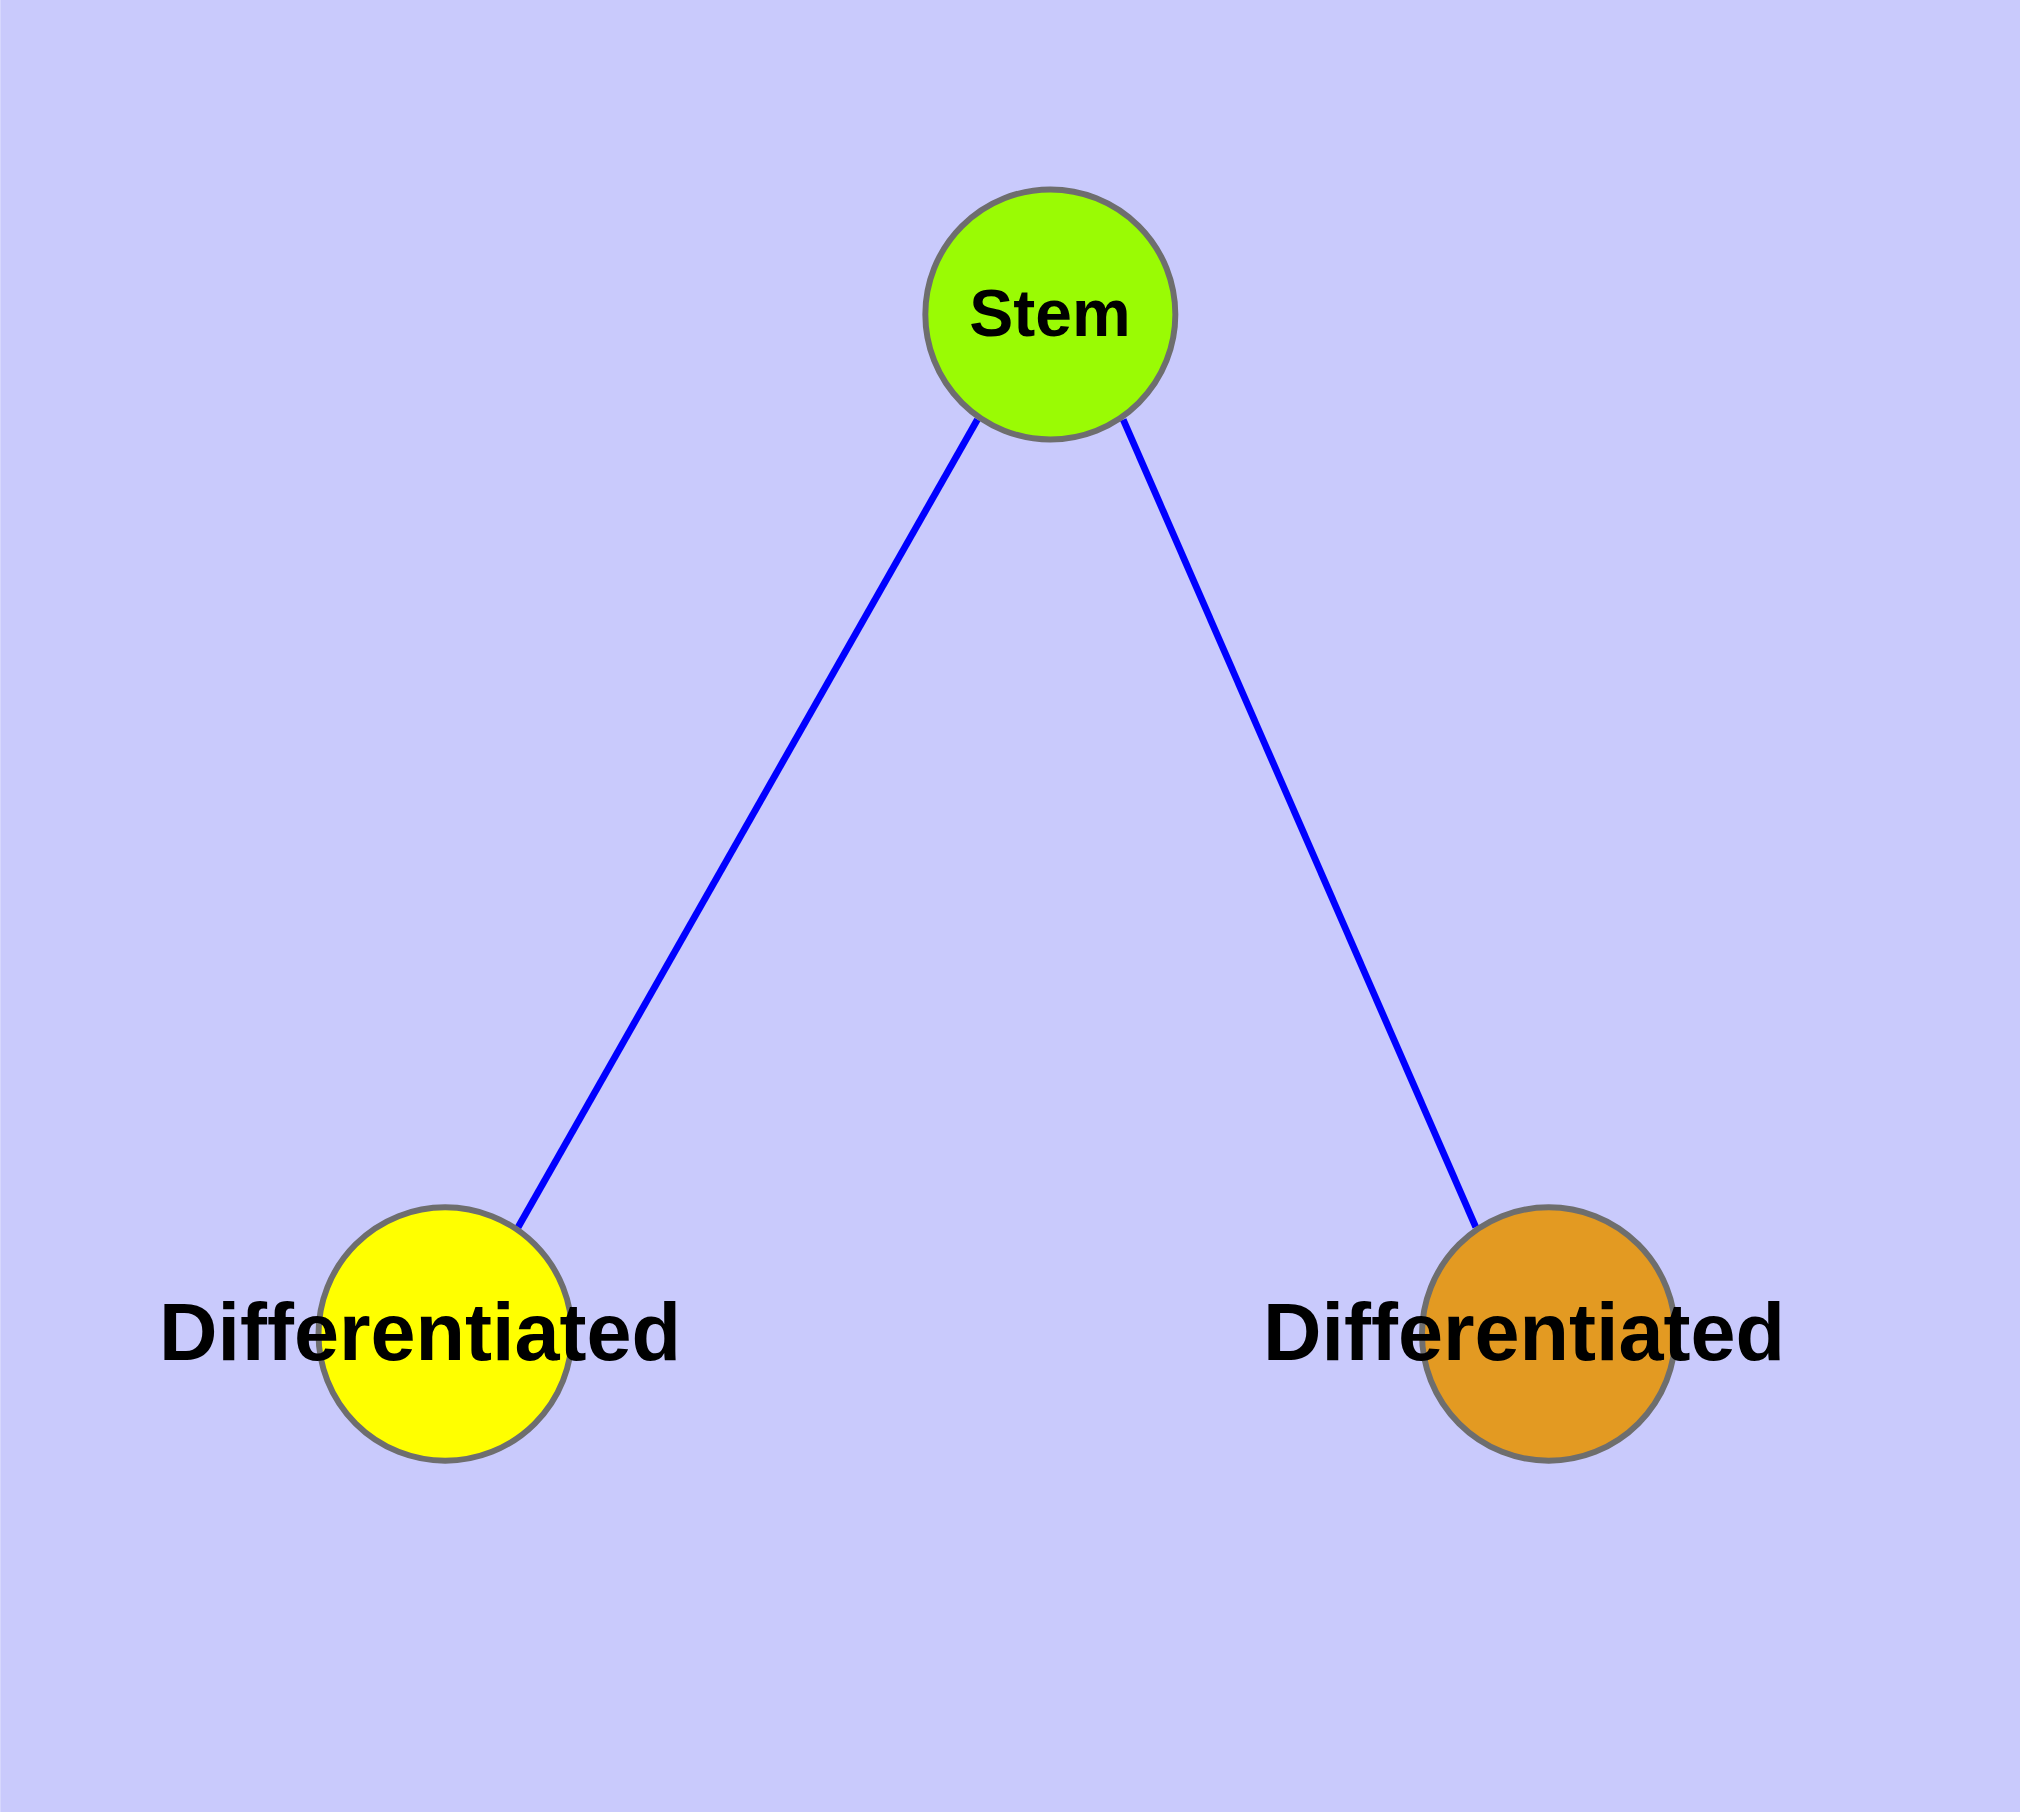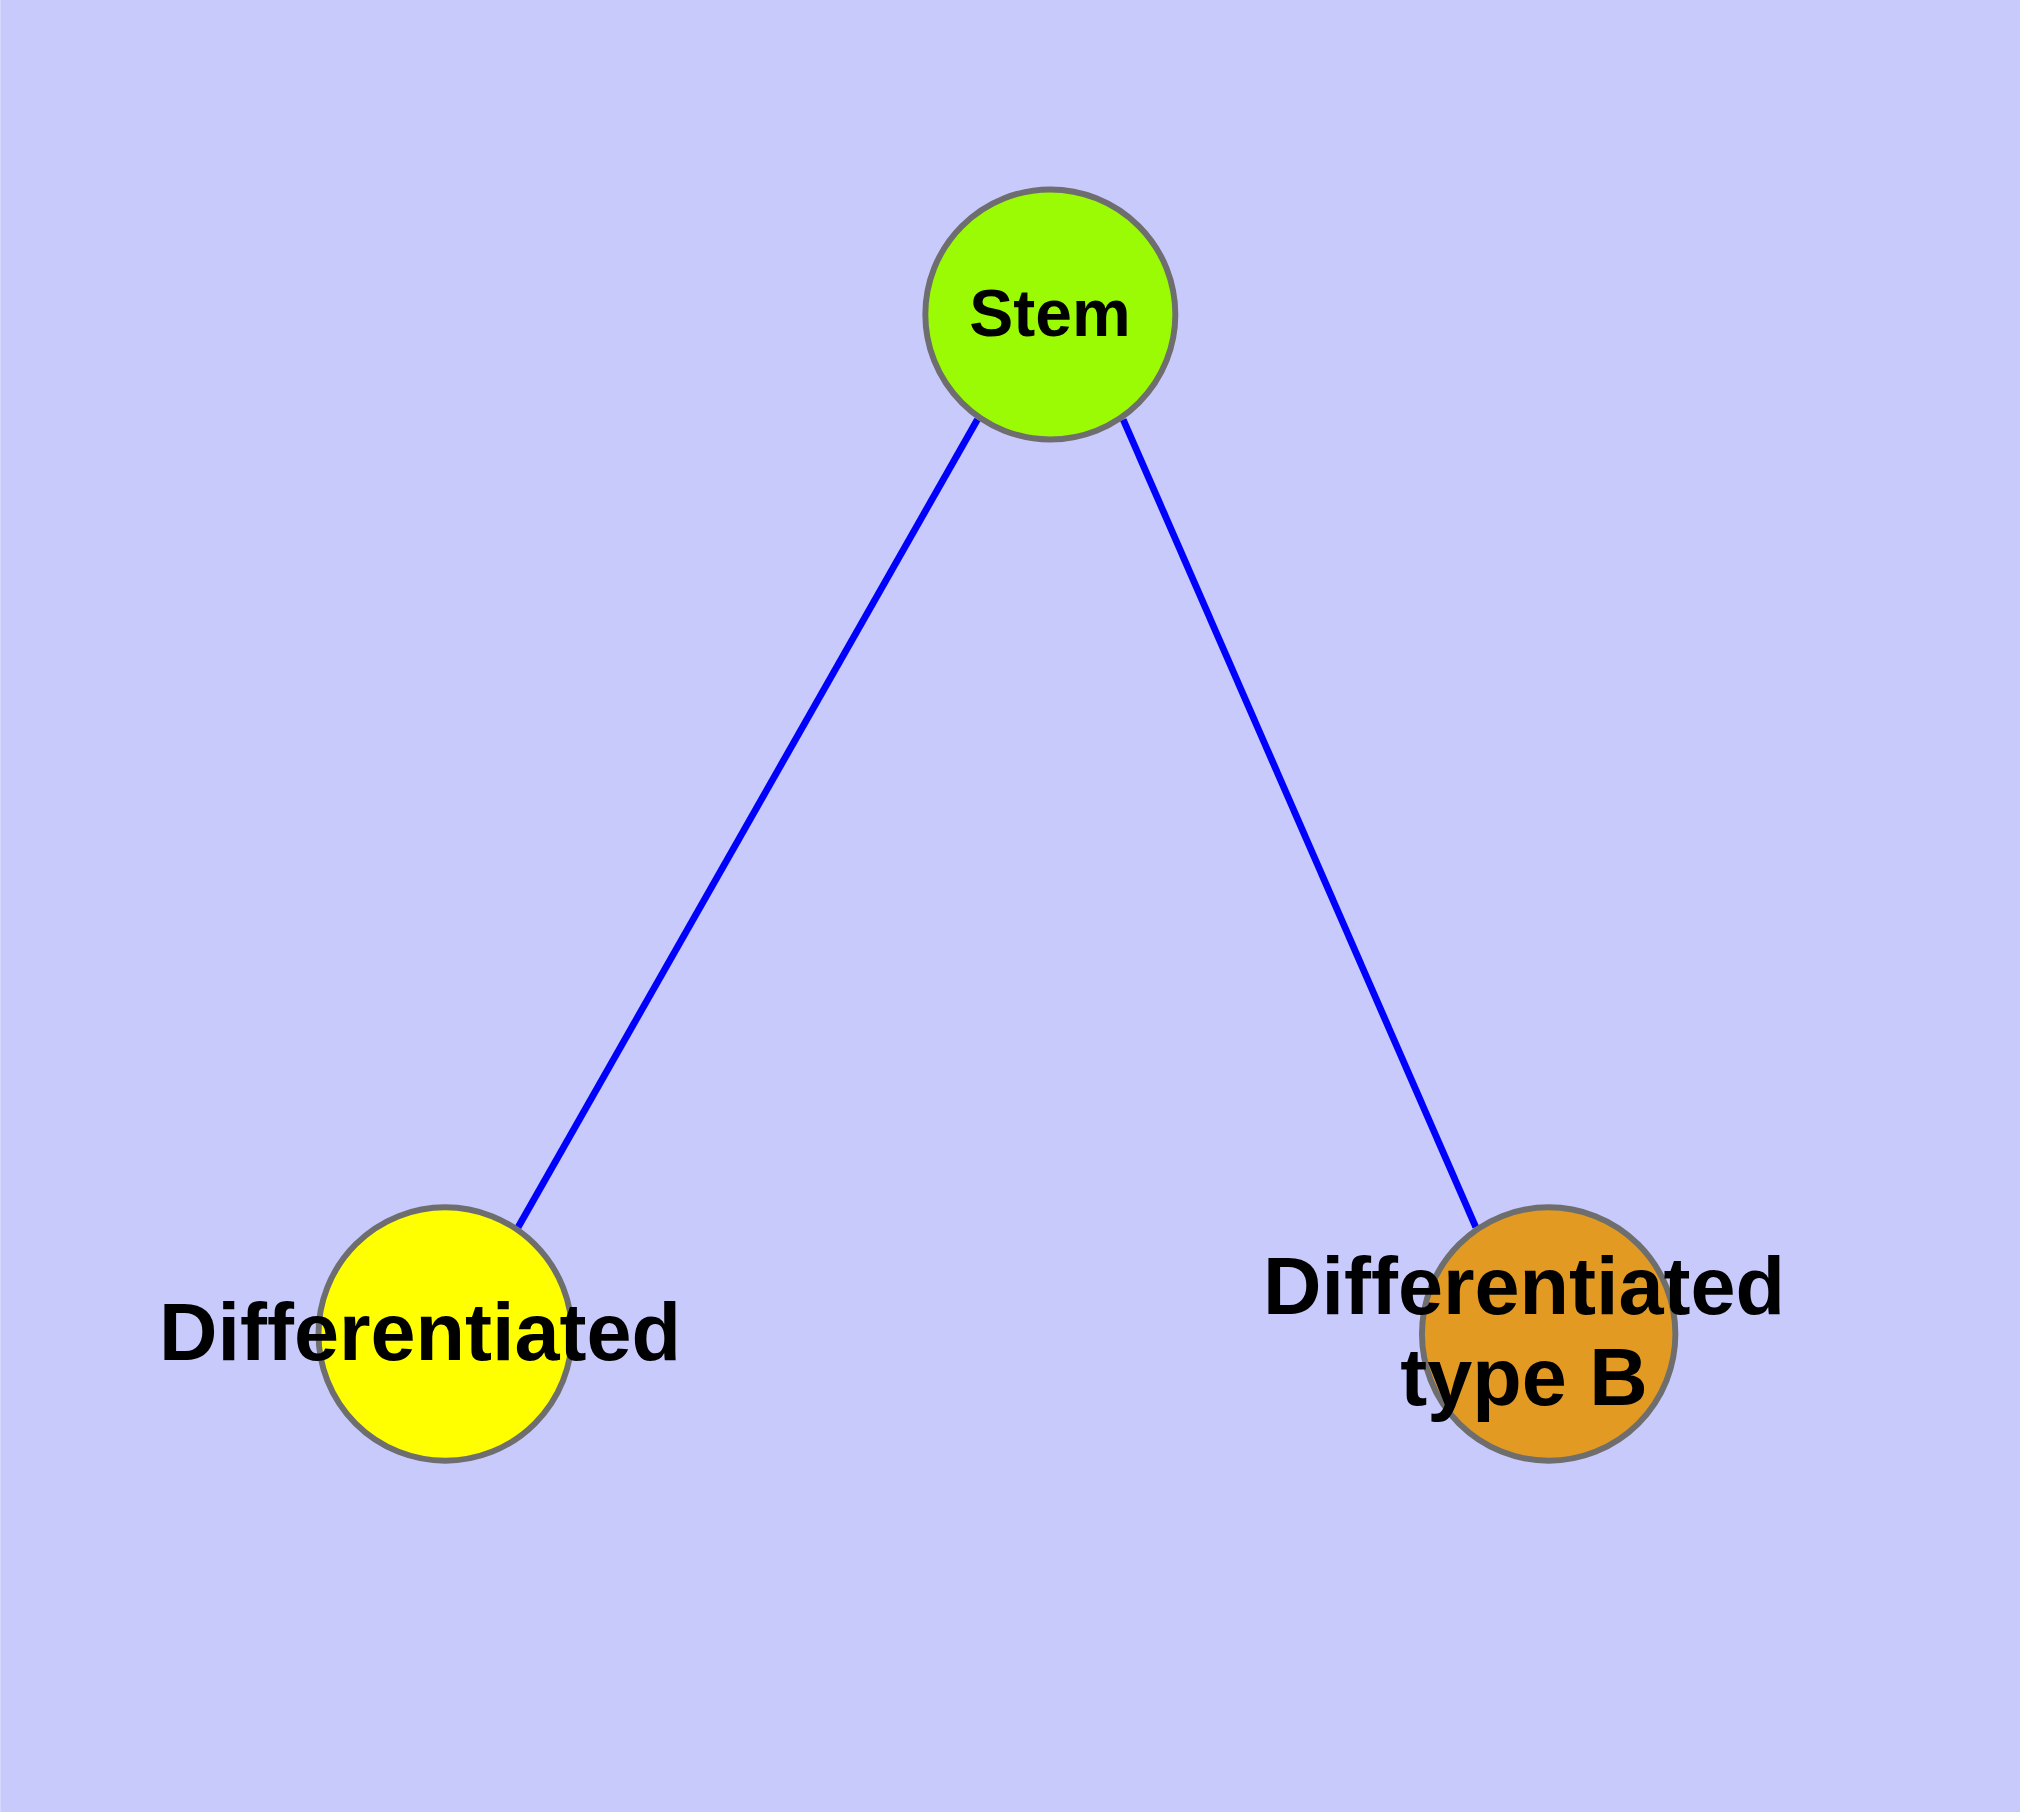--- a/index.html
+++ b/index.html
@@ -69,16 +69,16 @@
 
     <circle id="node-type-b" cx="1827" cy="1574" r="149.5" fill="#E39A22" stroke="#6E6E6E" stroke-width="7"></circle>
 
     <circle id="node-stem" cx="1239" cy="371" r="147.5" fill="#9AFB04" stroke="#6E6E6E" stroke-width="7"></circle>
   </svg>
 
   <div class="node-label" id="label-stem" style="left: 1050px; top: 314px; color: rgb(0, 0, 0);">Stem</div>
 
   <div class="node-label" id="label-type-a" style="left: 420px; top: 1332px; color: rgb(0, 0, 0);"><span>Differentiated</span><br></div>
 
-  <div class="node-label" id="label-type-b" style="left: 1524px; top: 1332px; color: rgb(0, 0, 0);"><span>Differentiated</span><br><span>type B</span></div>
+  <div class="node-label" id="label-type-b" style="left: 1524px; top: 1332px; color: rgb(0, 0, 0);"><span>Differentiated</span><br></div>
 
 </div>
 
 
 </body></html>

